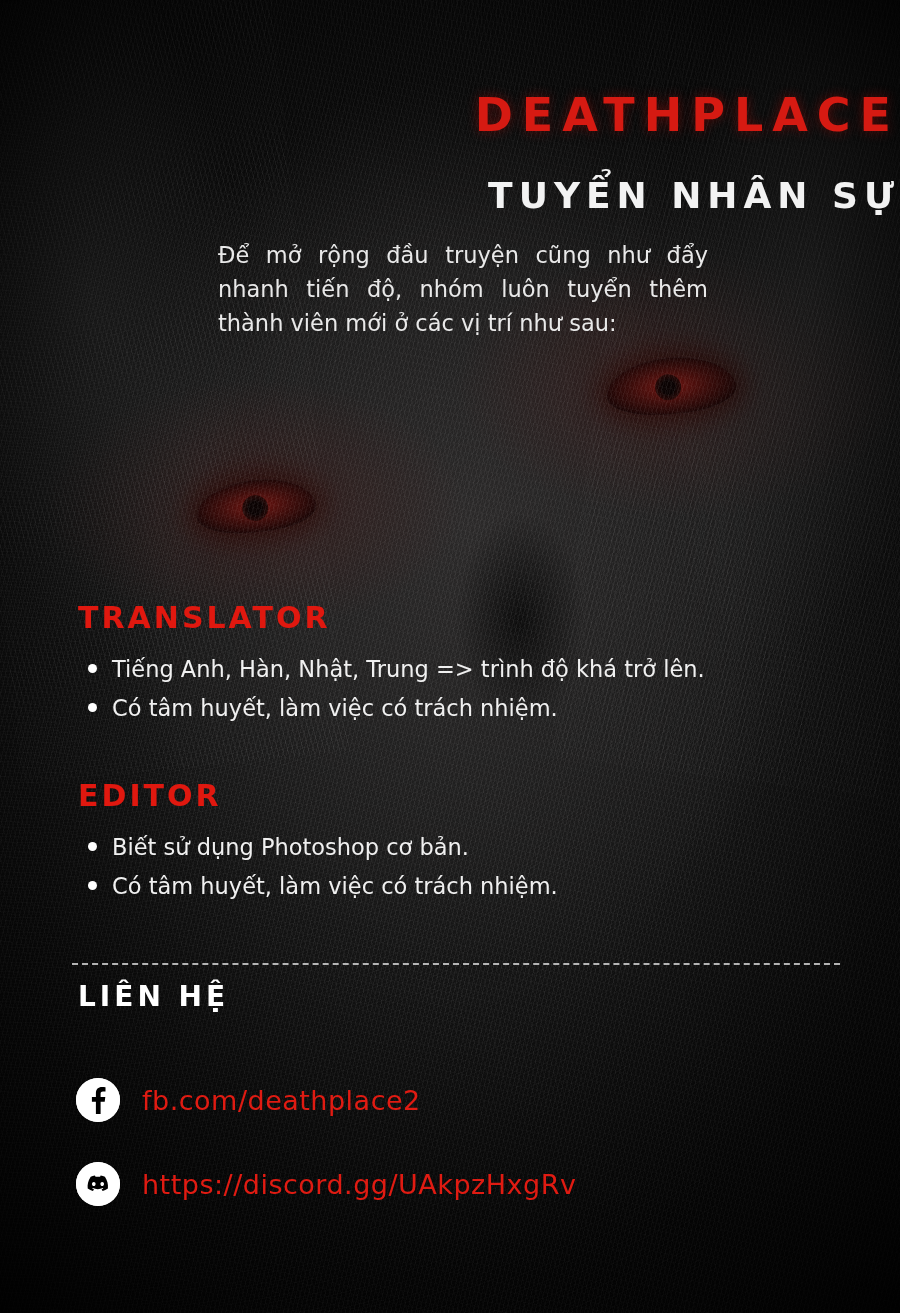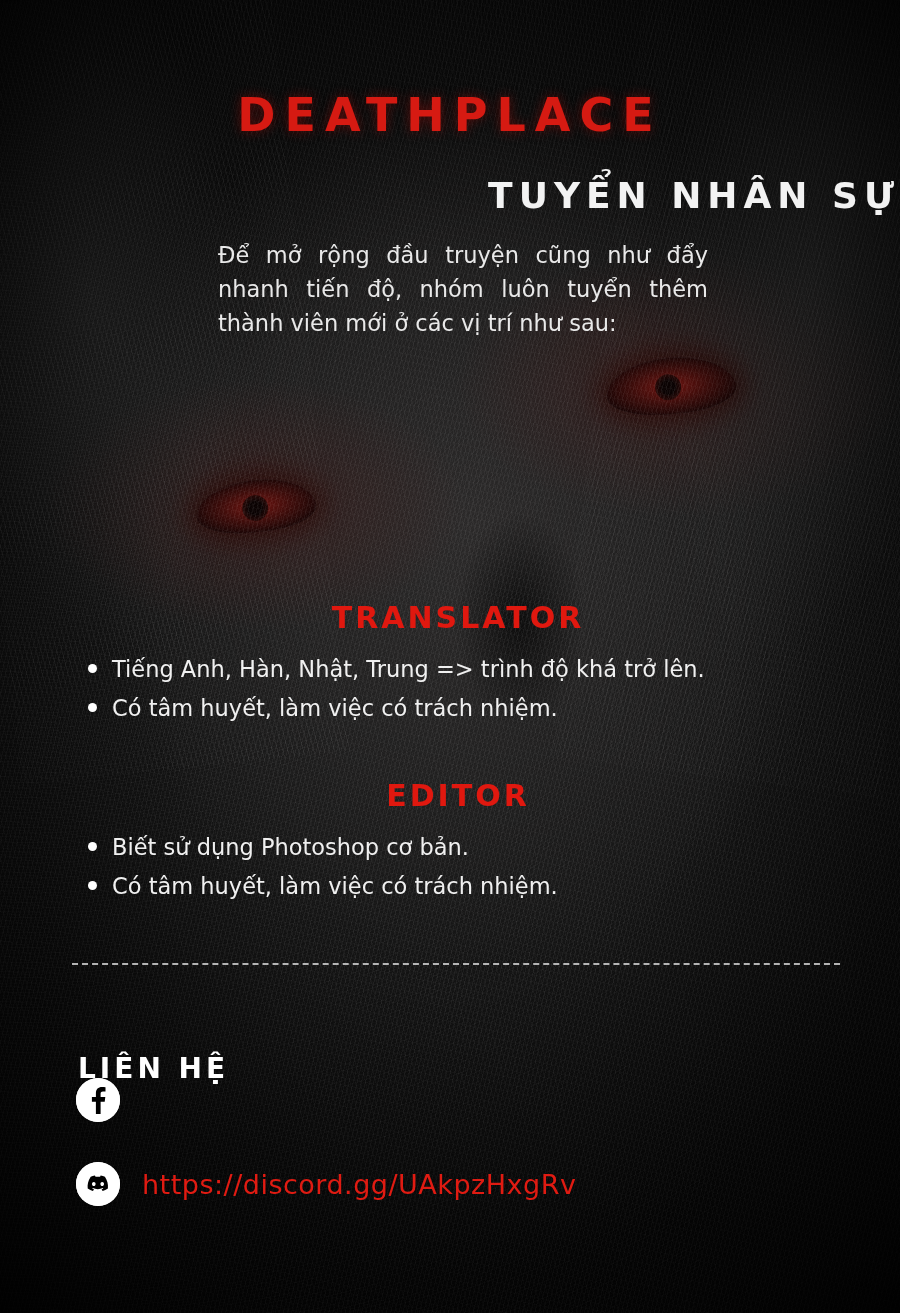--- a/index.html
+++ b/index.html
@@ -104,21 +104,21 @@
   
   .content {
     position: absolute;
     inset: 0;
   }
 
   .brand-title {
     position: absolute;
     top: 88px;
     left: 0; right: 0;
-    text-align: center;
+    text-align: right;
     color: #d61a12;
     font-family: "DejaVu Sans", sans-serif;
     font-weight: bold;
     font-size: 46px;
     letter-spacing: 9px;
     text-shadow: 0 0 12px rgba(160,10,6,0.5);
   }
   .brand-sub {
     position: absolute;
     top: 175px;
@@ -144,21 +144,20 @@
     position: absolute;
     left: 78px;
     width: 760px;
   }
   .section-title {
     color: #e0180f;
     font-weight: bold;
     font-size: 30px;
     letter-spacing: 3px;
     margin-bottom: 18px;
-    text-align: center;
   }
   .bullet-list {
     margin: 2px;
     padding: 0;
     list-style: none;
   }
   .bullet-list li {
     position: relative;
     color: #f0f0f0;
     font-size: 22.5px;
@@ -184,21 +183,21 @@
     left: 72px;
     top: 963px;
     width: 768px;
     height: 0;
     border-top: 2px dashed rgba(235,235,235,0.75);
   }
 
   .contact-title {
     position: absolute;
     left: 78px;
-    top: 1052px;
+    top: 980px;
     color: #ffffff;
     font-weight: bold;
     font-size: 28px;
     letter-spacing: 4px;
   }
 
   .contact-row {
     position: absolute;
     left: 76px;
     display: flex;
@@ -286,20 +285,21 @@
 
     <div class="contact-title">LIÊN HỆ</div>
 
     <div class="contact-row" id="contact-fb">
       <span class="social-icon">
         <svg width="44" height="44" viewBox="0 0 44 44" aria-hidden="true">
           <circle cx="22" cy="22" r="22" fill="#ffffff"></circle>
           <path d="M24.6 36V23.7h4.1l0.6-4.8h-4.7v-3.0c0-1.4 0.4-2.3 2.4-2.3h2.5V9.3c-0.4-0.1-1.9-0.2-3.6-0.2-3.6 0-6.0 2.2-6.0 6.2v3.6h-4.0v4.8h4.0V36h4.7z" fill="#000000"></path>
         </svg>
       </span>
+      <span class="contact-text">fb.com/deathplace2</span>
     </div>
 
     <div class="contact-row" id="contact-discord">
       <span class="social-icon">
         <svg width="44" height="44" viewBox="0 0 44 44" aria-hidden="true">
           <circle cx="22" cy="22" r="22" fill="#ffffff"></circle>
           <path d="M28.9 14.8c-1.3-0.6-2.7-1.0-4.2-1.2-0.2 0.3-0.4 0.8-0.6 1.2-1.5-0.2-3.1-0.2-4.6 0-0.2-0.4-0.4-0.8-0.6-1.2-1.5 0.2-2.9 0.7-4.2 1.2-2.7 4.0-3.4 7.8-3.0 11.6 1.8 1.3 3.5 2.1 5.2 2.6 0.4-0.6 0.8-1.2 1.1-1.8-0.6-0.2-1.2-0.5-1.7-0.8 0.1-0.1 0.3-0.2 0.4-0.3 3.3 1.5 6.9 1.5 10.2 0 0.1 0.1 0.3 0.2 0.4 0.3-0.5 0.3-1.1 0.6-1.7 0.8 0.3 0.6 0.7 1.2 1.1 1.8 1.7-0.5 3.4-1.3 5.2-2.6 0.5-4.4-0.7-8.2-3.0-11.6zM17.8 24.1c-1.0 0-1.8-0.9-1.8-2.1 0-1.2 0.8-2.1 1.8-2.1 1.0 0 1.9 0.9 1.8 2.1 0 1.2-0.8 2.1-1.8 2.1zm8.4 0c-1.0 0-1.8-0.9-1.8-2.1 0-1.2 0.8-2.1 1.8-2.1 1.0 0 1.9 0.9 1.8 2.1 0 1.2-0.8 2.1-1.8 2.1z" fill="#000000"></path>
         </svg>
       </span>
       <span class="contact-text">https://discord.gg/UAkpzHxgRv</span>

